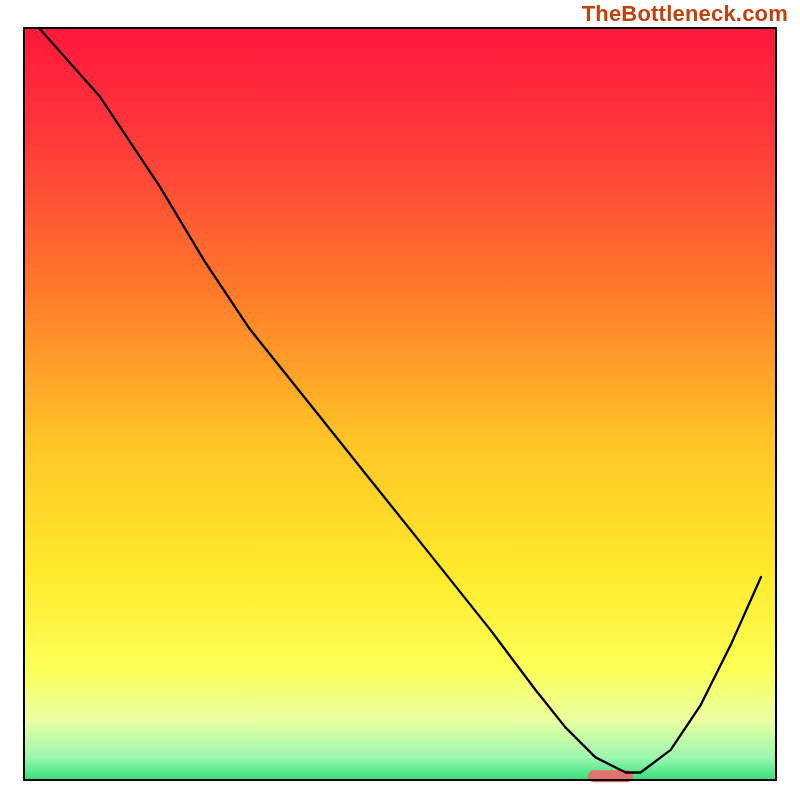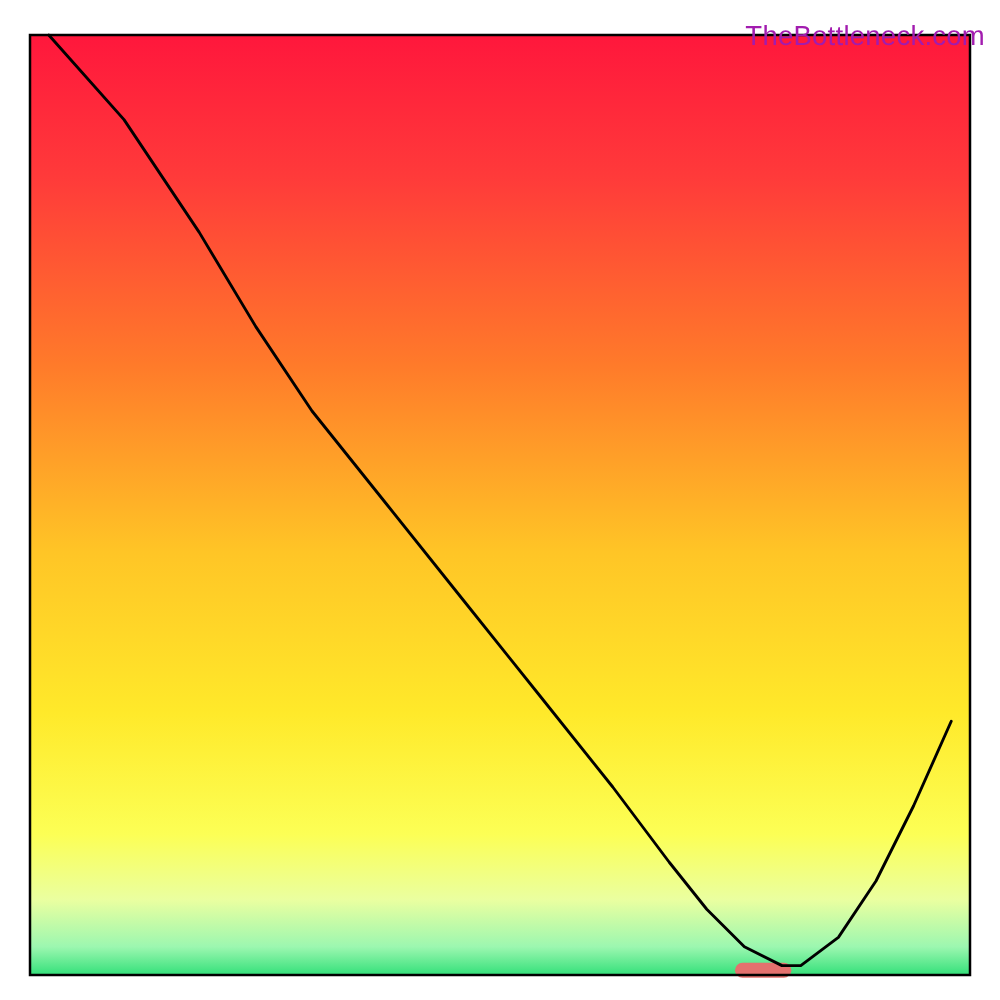--- a/index.html
+++ b/index.html
@@ -10,25 +10,25 @@
     background: #ffffff;
     font-family: Arial, Helvetica, sans-serif;
   }
   .chart-container {
     position: relative;
     width: 800px;
     height: 800px;
   }
   .watermark {
     position: absolute;
-    top: 16px;
+    top: 1px;
     right: 12px;
     font-size: 22px;
-    font-weight: 400;
-    color: #a21caf;
+    font-weight: 700;
+    color: #c2410c;
     letter-spacing: 0.2px;
     font-family: Arial, sans-serif;
     z-index: 10;
   }
   svg {
     display: block;
   }
 </style>
 </head>
 <body>

